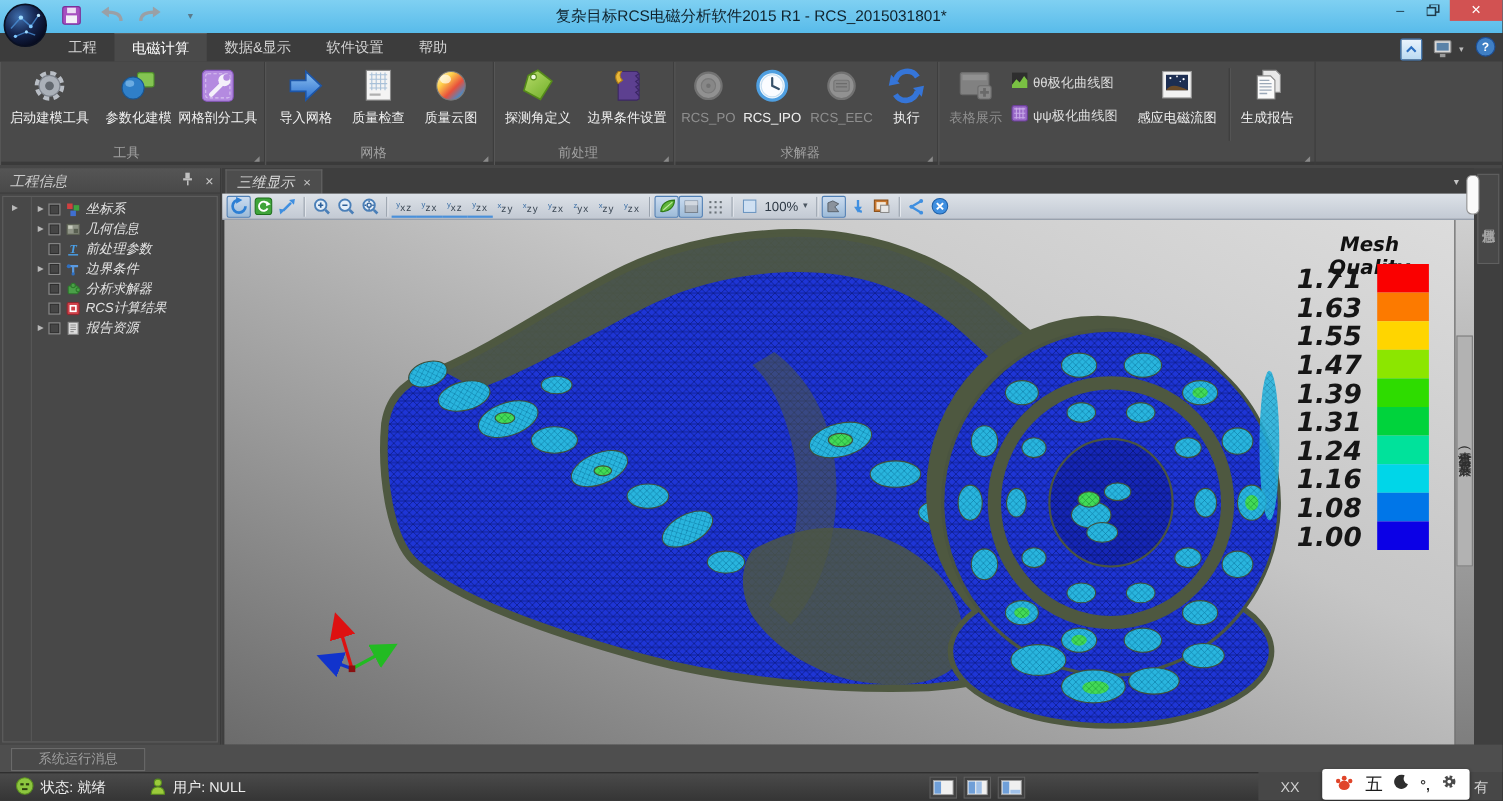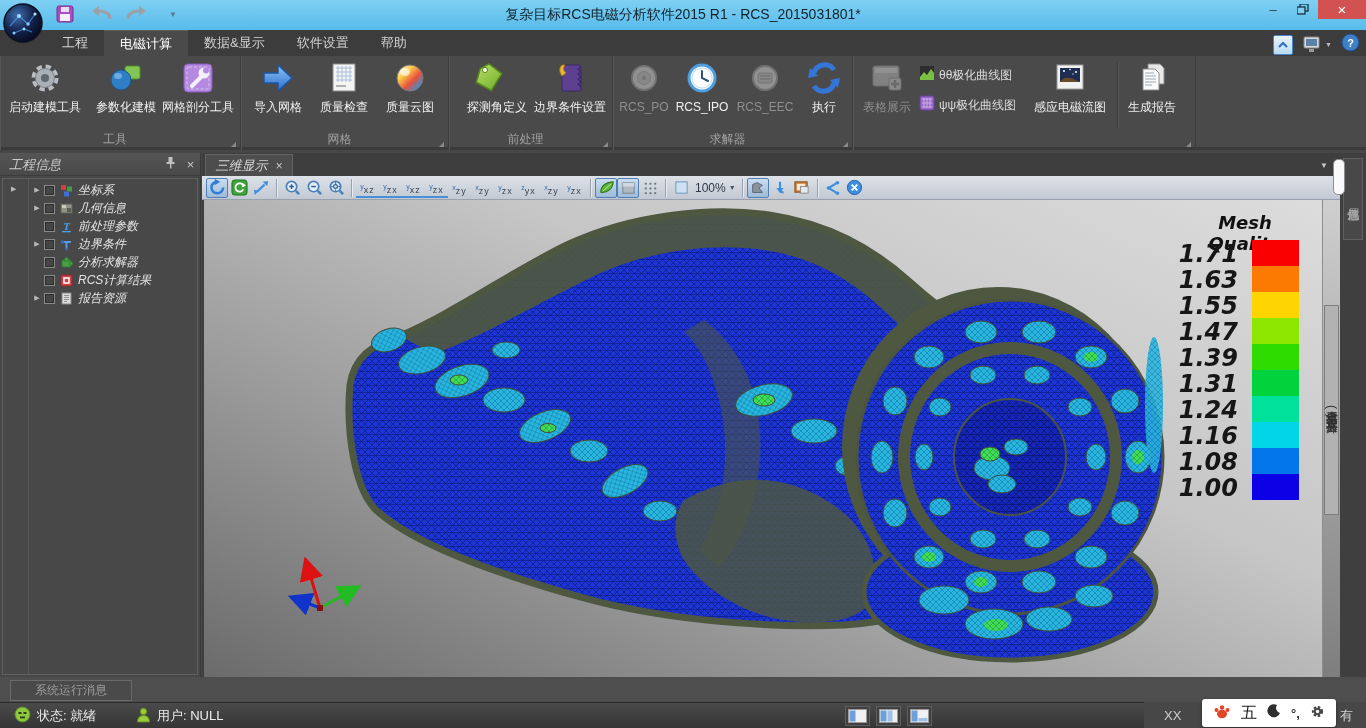--- a/index.html
+++ b/index.html
@@ -295,21 +295,21 @@
               <ellipse cx="13" cy="12" rx="5" ry="4" fill="#ffffff" opacity=".65"></ellipse>
             </svg>
         </div>
         <div class="rlabel">质量云图</div>
       </div>
       <div class="rgrouplabel">网格</div>
       <div class="rcorner"></div>
     </div>
 
     <div class="rgroup" style="left:449px;width:164px;">
-      <div class="rbtn" style="left:2px;width:76px;text-align:right;">
+      <div class="rbtn" style="left:2px;width:76px;">
         <div class="ricon">
           <svg width="36" height="36" viewBox="0 0 36 36">
               <defs>
                 <linearGradient id="gTag" x1="0" y1="0" x2="1" y2="1">
                   <stop offset="0%" stop-color="#b8dc6a"></stop>
                   <stop offset="100%" stop-color="#6fae28"></stop>
                 </linearGradient>
               </defs>
               <path d="M16 4 L30 12 L22 30 L6 24 L8 10 Z" fill="url(#gTag)" stroke="#558a1a" stroke-width="1.5" transform="rotate(8 18 18)"></path>
               <circle cx="14" cy="10" r="2.6" fill="#f0f8e0" stroke="#558a1a"></circle>

